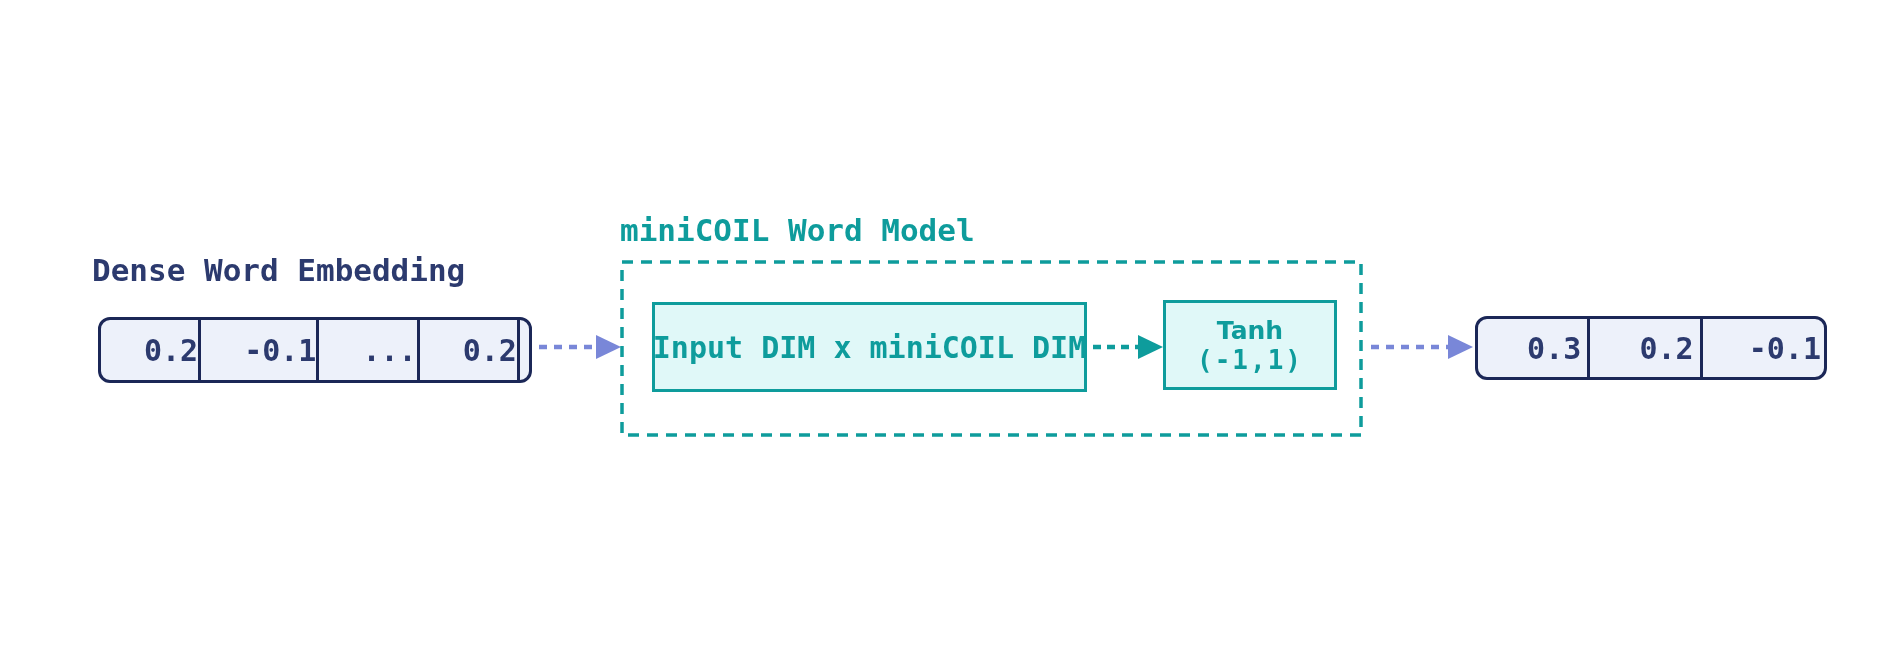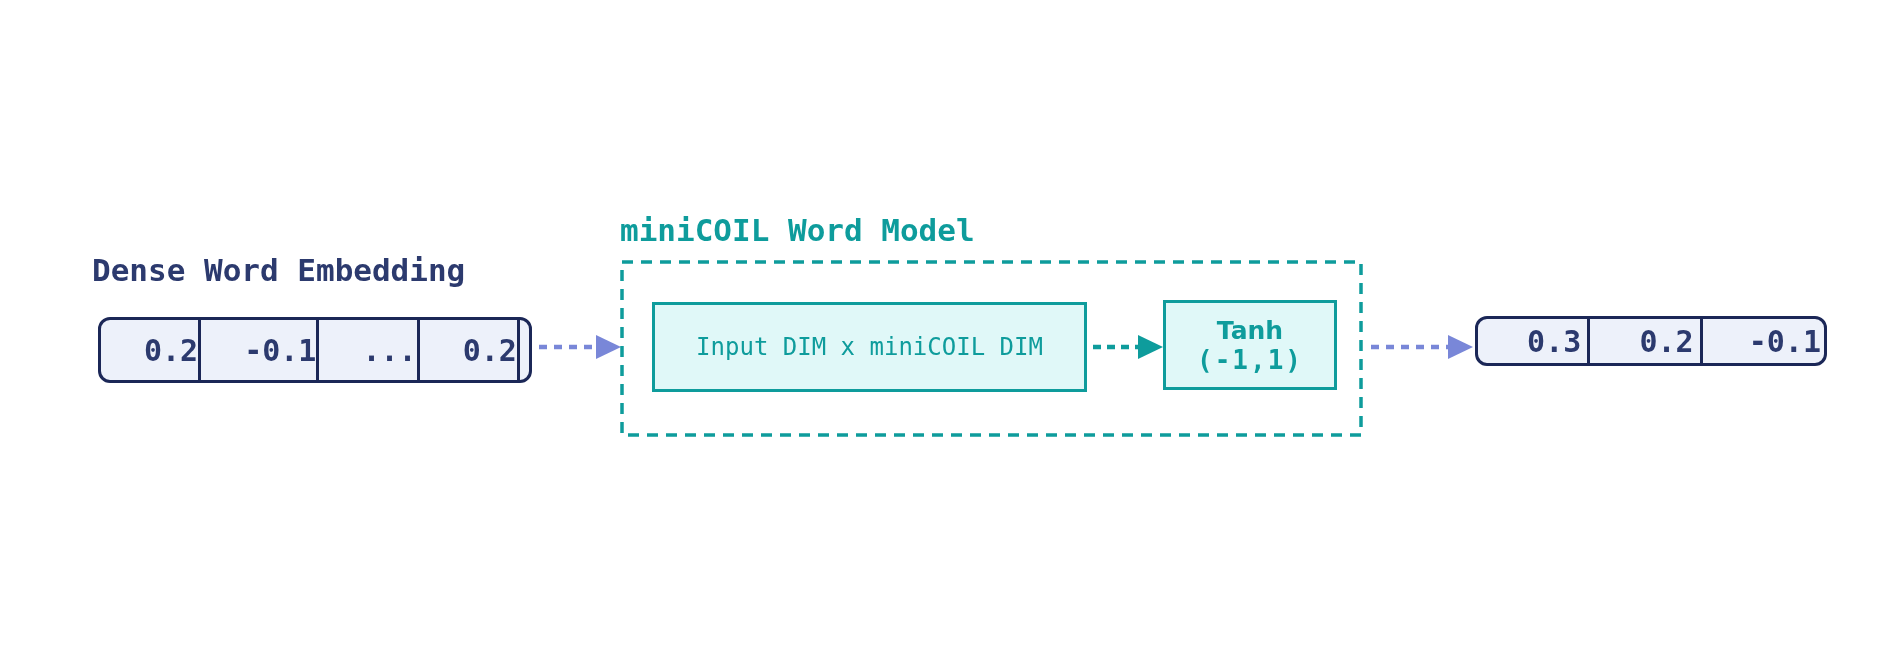--- a/index.html
+++ b/index.html
@@ -69,22 +69,22 @@
     flex-direction: column;
     align-items: center;
     justify-content: center;
     border: 3px solid var(--teal);
     background: var(--teal_fill);
     color: var(--teal);
     text-align: center;
   }
   .matrix-label {
     font-family: "DejaVu Sans Mono", monospace;
-    font-weight: 400;
-    font-size: 24px;
+    font-weight: 700;
+    font-size: 30px;
     white-space: nowrap;
   }
   .tanh-name {
     font-family: "DejaVu Sans", "Liberation Sans", sans-serif;
     font-weight: 600;
     font-size: 25px;
     line-height: 30px;
   }
   .tanh-range {
     font-family: "DejaVu Sans Mono", monospace;
@@ -133,19 +133,19 @@
     <div class="tanh-name">Tanh</div>
     <div class="tanh-range">(-1,1)</div>
   </div>
 
   <svg class="abs arrow" style="left:1368px; top:331px;" width="108" height="32" viewBox="0 0 108 32">
     <line x1="3" y1="16" x2="80" y2="16" stroke="currentColor" stroke-width="4.5" stroke-dasharray="8 7"></line>
     <polygon points="80,4 105,16 80,28" fill="currentColor"></polygon>
   </svg>
 
 
-  <div class="abs vector right" style="left:1475px; top:316px; width:352px; height:50px;">
+  <div class="abs vector right" style="left:1475px; top:316px; width:352px; height:64px;">
       <div class="vcell">0.3</div>
       <div class="vcell">0.2</div>
       <div class="vcell">-0.1</div>
     </div>
 
 </div>
 
 </body></html>

